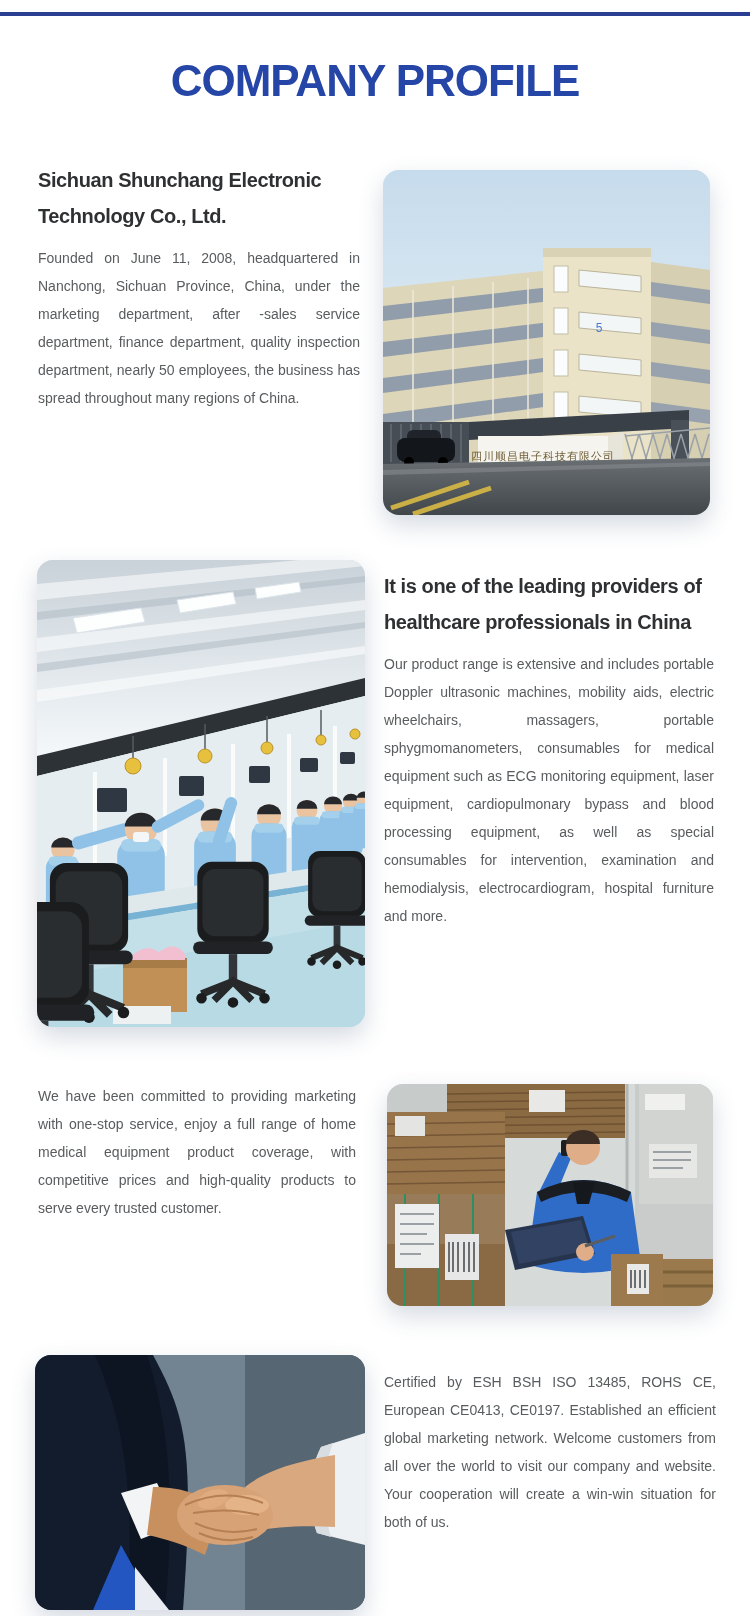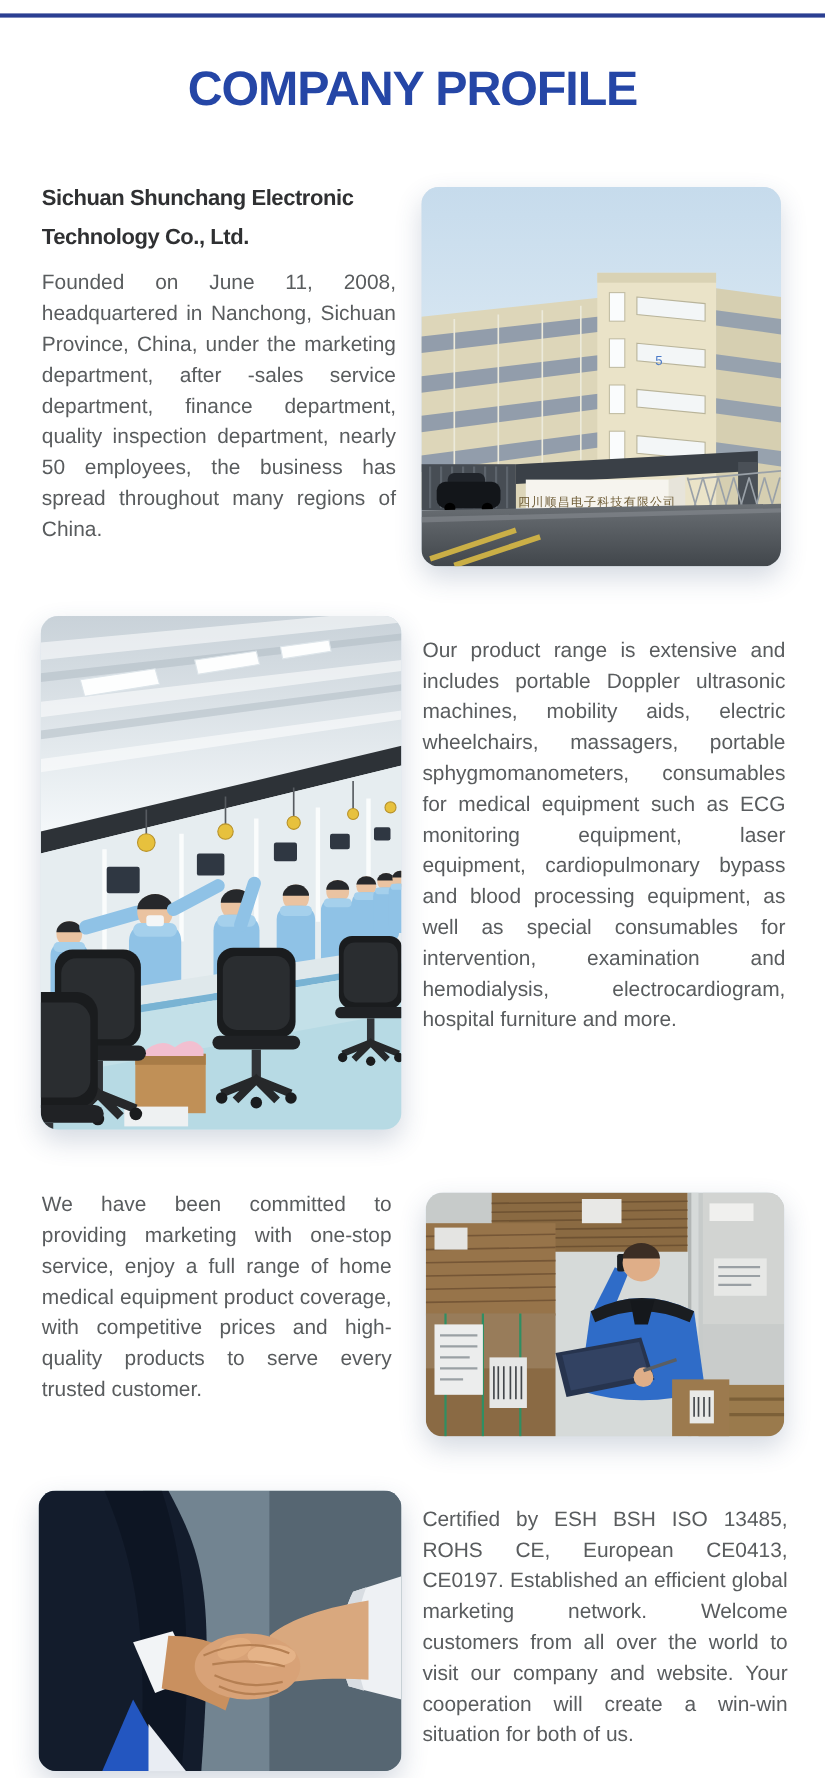--- a/index.html
+++ b/index.html
@@ -7,21 +7,21 @@
     position:relative;width:750px;height:1616px;margin:12px auto;background:#ffffff;
     font-family:"Liberation Sans","DejaVu Sans",sans-serif;overflow:hidden;
   }
   .topbar{position:absolute;left:0;top:0;width:750px;height:4px;background:#2b3f92;}
   .title{
     position:absolute;left:0;top:44px;width:750px;margin:0;text-align:center;
     font-size:44px;font-weight:bold;letter-spacing:-1px;color:#2546a6;
   }
   .txt{position:absolute;}
   .h{margin:0;font-size:20px;font-weight:bold;line-height:36px;color:#2f3032;letter-spacing:-0.4px;}
-  .b{margin:10px 0 0 0;font-size:19px;line-height:28px;color:#595c5e;text-align:justify;}
+  .b{margin:10px 0 0 0;font-size:14px;line-height:28px;color:#595c5e;text-align:justify;}
   .b.first{margin-top:8px;}
   .photo{
     position:absolute;margin:0;border-radius:16px;overflow:hidden;background:#dfe7ee;
     box-shadow:0 10px 24px rgba(45,70,110,0.20);
   }
   .photo svg{display:block;width:100%;height:100%;}
   .s1t{left:38px;top:150px;width:322px;}
   .s1i{left:383px;top:158px;width:327px;height:345px;}
   .s2i{left:37px;top:548px;width:328px;height:467px;}
   .s2t{left:384px;top:556px;width:330px;}
@@ -251,20 +251,21 @@
       <rect x="76" y="446" width="58" height="18" fill="#eef1f2"></rect>
 
       <use href="#chair" transform="translate(52,402) scale(1.15)"></use>
       <use href="#chair" transform="translate(196,392) scale(1.05)"></use>
       <use href="#chair" transform="translate(300,364) scale(0.85)"></use>
       <use href="#chair" transform="translate(6,458) scale(1.35)"></use>
     </svg>
   </figure>
 
   <section class="txt s2t">
+    <h2 class="h">It is one of the leading providers of healthcare professionals in China</h2>
     <p class="b">Our product range is extensive and includes portable Doppler ultrasonic machines, mobility aids, electric wheelchairs, massagers, portable sphygmomanometers, consumables for medical equipment such as ECG monitoring equipment, laser equipment, cardiopulmonary bypass and blood processing equipment, as well as special consumables for intervention, examination and hemodialysis, electrocardiogram, hospital furniture and more.</p>
   </section>
 
   <section class="txt s3t">
     <p class="b first">We have been committed to providing marketing with one-stop service, enjoy a full range of home medical equipment product coverage, with competitive prices and high-quality products to serve every trusted customer.</p>
   </section>
 
   <figure class="photo s3i" aria-label="Warehouse worker with clipboard photo">
     <svg viewBox="0 0 326 222" preserveAspectRatio="none">
       <rect width="326" height="222" fill="#c7cbca"></rect>

